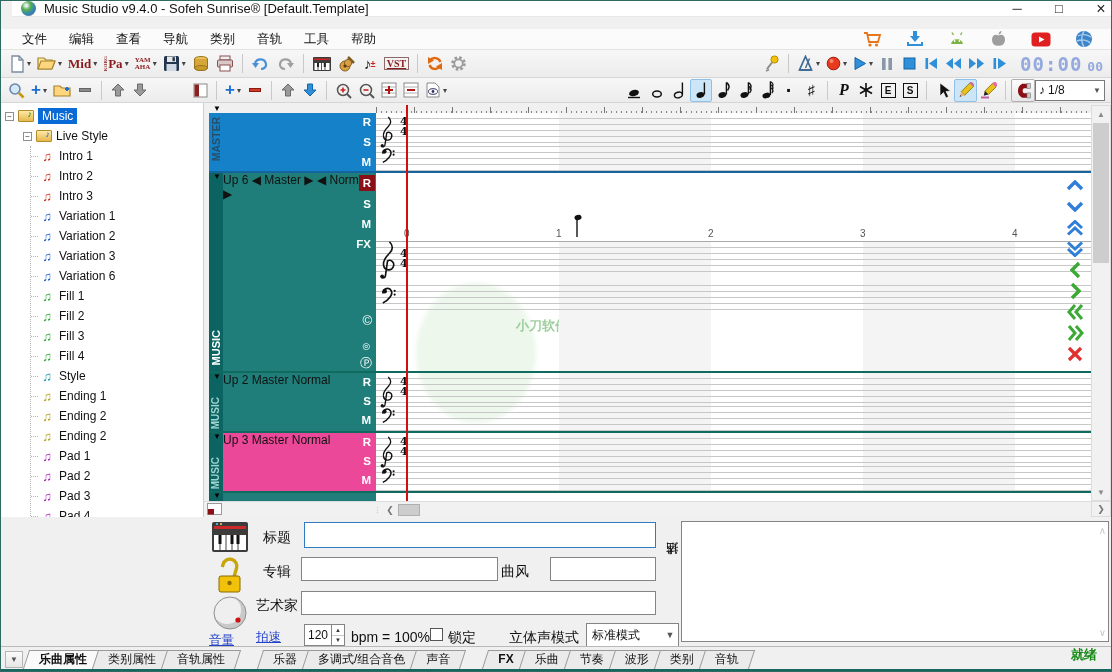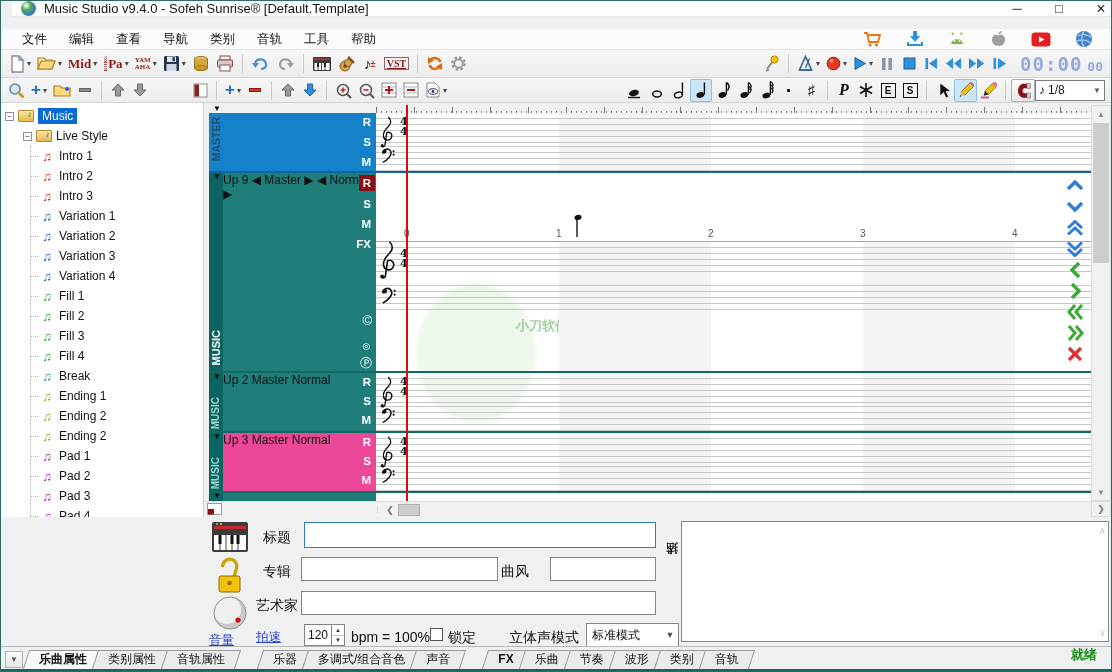--- a/index.html
+++ b/index.html
@@ -595,21 +595,21 @@
           <span data-name="style-part-label">Variation 2</span>
         </li>
 
         <li class="trow" data-name="style-part-item">
           <span class="nicon" data-name="notes-icon" style="color: rgb(31, 98, 201);">♫</span>
           <span data-name="style-part-label">Variation 3</span>
         </li>
 
         <li class="trow" data-name="style-part-item">
           <span class="nicon" data-name="notes-icon" style="color: rgb(31, 98, 201);">♫</span>
-          <span data-name="style-part-label">Variation 4</span>
+          <span data-name="style-part-label">Variation 6</span>
         </li>
 
         <li class="trow" data-name="style-part-item">
           <span class="nicon" data-name="notes-icon" style="color: rgb(46, 168, 54);">♫</span>
           <span data-name="style-part-label">Fill 1</span>
         </li>
 
         <li class="trow" data-name="style-part-item">
           <span class="nicon" data-name="notes-icon" style="color: rgb(46, 168, 54);">♫</span>
           <span data-name="style-part-label">Fill 2</span>
@@ -620,21 +620,21 @@
           <span data-name="style-part-label">Fill 3</span>
         </li>
 
         <li class="trow" data-name="style-part-item">
           <span class="nicon" data-name="notes-icon" style="color: rgb(46, 168, 54);">♫</span>
           <span data-name="style-part-label">Fill 4</span>
         </li>
 
         <li class="trow" data-name="style-part-item">
           <span class="nicon" data-name="notes-icon" style="color: rgb(27, 154, 168);">♫</span>
-          <span data-name="style-part-label">Break</span>
+          <span data-name="style-part-label">Style</span>
         </li>
 
         <li class="trow" data-name="style-part-item">
           <span class="nicon" data-name="notes-icon" style="color: rgb(181, 160, 24);">♫</span>
           <span data-name="style-part-label">Ending 1</span>
         </li>
 
         <li class="trow" data-name="style-part-item">
           <span class="nicon" data-name="notes-icon" style="color: rgb(181, 160, 24);">♫</span>
           <span data-name="style-part-label">Ending 2</span>
@@ -697,21 +697,21 @@
           <span>4</span>
         </span>
     </div>
     <div class="abs" style="left:5px;top:68px;width:882px;height:2px;background:#1464a0" data-name="track-divider"></div>
 
     <div class="abs" style="left:5px;top:70px;width:14px;height:198px;background:#0c6462" data-name="music-strip">
       <span class="tri" style="top:0" data-name="collapse-track-icon">▼</span>
       <span class="vlabel" style="position:absolute;left:1px;bottom:6px;font-size:11px;font-weight:bold;color:#fff" data-name="music-strip-label">MUSIC</span>
     </div>
     <div class="abs" style="left:19px;top:70px;width:153px;height:198px;background:#1f7e79" data-name="up1-header">
-      <span class="nm" style="top:4px" data-name="track-name">Up 9</span>
+      <span class="nm" style="top:4px" data-name="track-name">Up 6</span>
       <span class="arr" style="left:5px;top:28px" data-name="prev-bus-icon">◀</span>
       <span class="bus" style="top:24px" data-name="track-bus">Master</span>
       <span class="arr" style="left:119px;top:28px" data-name="next-bus-icon">▶</span>
       <span class="arr" style="left:5px;top:48px" data-name="prev-mode-icon">◀</span>
       <span class="bus" style="top:44px" data-name="track-mode">Normal</span>
       <span class="arr" style="left:119px;top:48px" data-name="next-mode-icon">▶</span>
       <span class="recbox" style="top:2px" data-name="record-arm-button">R</span>
       <span class="rsm" style="top:23px" data-name="solo-button">S</span>
       <span class="rsm" style="top:43px" data-name="mute-button">M</span>
       <span class="rsm" style="top:63px" data-name="fx-button">FX</span>

